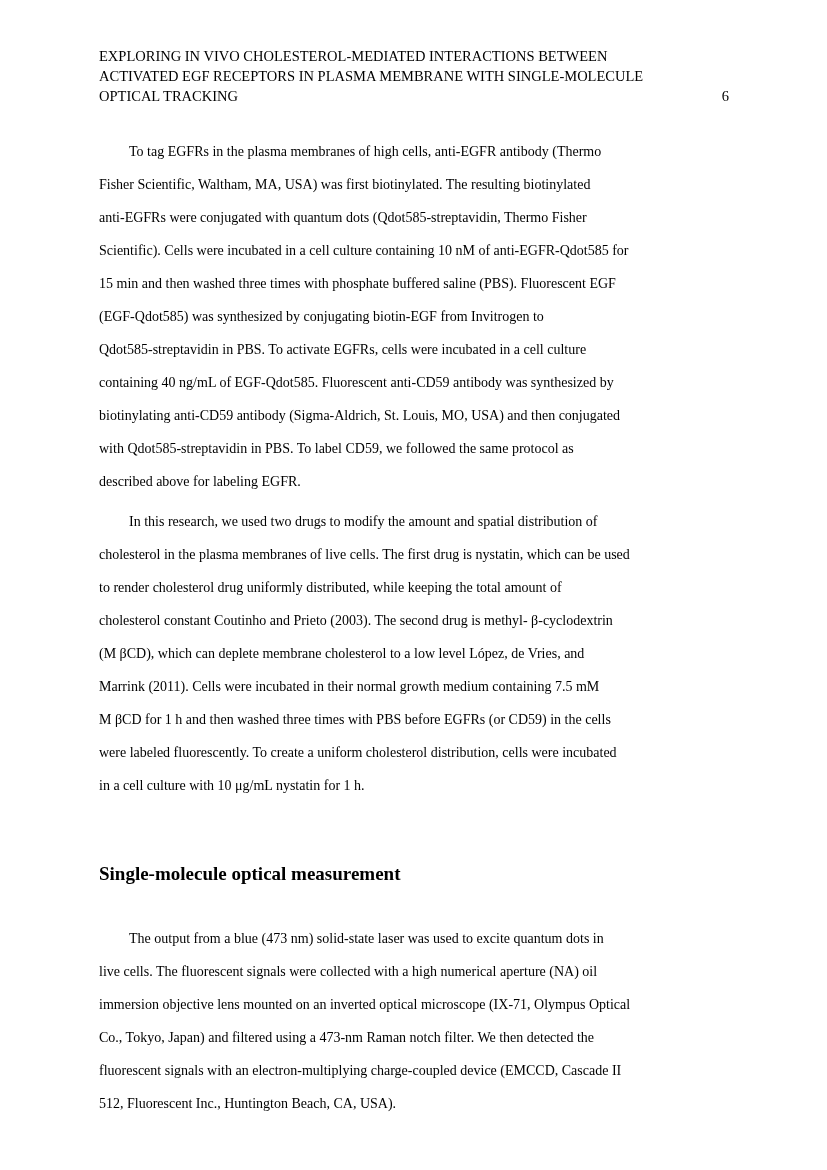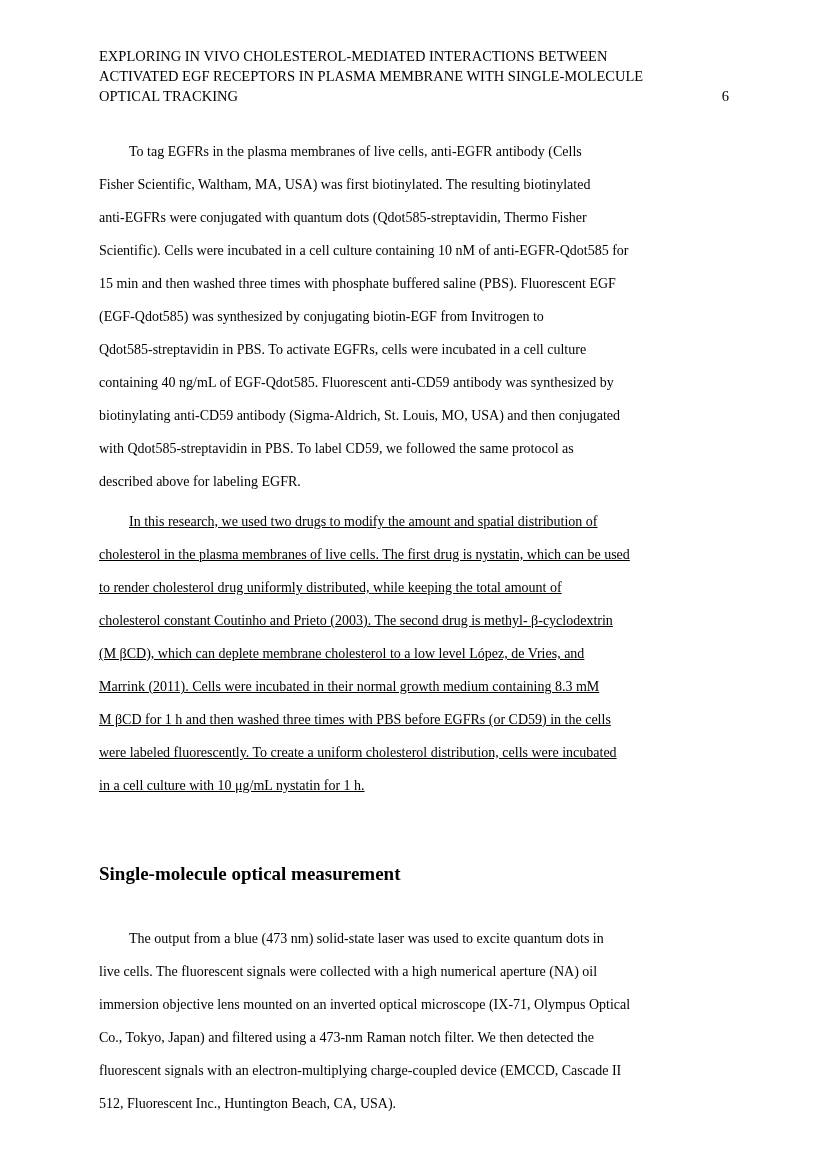--- a/index.html
+++ b/index.html
@@ -42,21 +42,21 @@
   }
   .para .line {
     line-height: 33px;
     height: 33px;
     white-space: nowrap;
   }
   .para .line:first-child {
     text-indent: 30px;
   }
   .p1 { top: 135px; }
-  .p2 { top: 505px; text-decoration: underline; }
+  .p2 { top: 505px; }
   .p3 { top: 922px; }
   .section-heading {
     position: absolute;
     left: 99px;
     top: 864px;
     font-size: 19px;
     font-weight: bold;
     line-height: 20px;
     white-space: nowrap;
   }
@@ -69,40 +69,40 @@
   <div class="running-head">
     <div>
         <div class="line">EXPLORING IN VIVO CHOLESTEROL-MEDIATED INTERACTIONS BETWEEN</div>
         <div class="line">ACTIVATED EGF RECEPTORS IN PLASMA MEMBRANE WITH SINGLE-MOLECULE</div>
         <div class="line">OPTICAL TRACKING</div>
       </div>
     <span class="page-number">6</span>
   </div>
 
   <div class="para p1">
-      <div class="line">To tag EGFRs in the plasma membranes of live cells, anti-EGFR antibody (Cells</div>
+      <div class="line">To tag EGFRs in the plasma membranes of high cells, anti-EGFR antibody (Thermo</div>
       <div class="line">Fisher Scientific, Waltham, MA, USA) was first biotinylated. The resulting biotinylated</div>
       <div class="line">anti-EGFRs were conjugated with quantum dots (Qdot585-streptavidin, Thermo Fisher</div>
       <div class="line">Scientific). Cells were incubated in a cell culture containing 10 nM of anti-EGFR-Qdot585 for</div>
       <div class="line">15 min and then washed three times with phosphate buffered saline (PBS). Fluorescent EGF</div>
       <div class="line">(EGF-Qdot585) was synthesized by conjugating biotin-EGF from Invitrogen to</div>
       <div class="line">Qdot585-streptavidin in PBS. To activate EGFRs, cells were incubated in a cell culture</div>
       <div class="line">containing 40 ng/mL of EGF-Qdot585. Fluorescent anti-CD59 antibody was synthesized by</div>
       <div class="line">biotinylating anti-CD59 antibody (Sigma-Aldrich, St. Louis, MO, USA) and then conjugated</div>
       <div class="line">with Qdot585-streptavidin in PBS. To label CD59, we followed the same protocol as</div>
       <div class="line">described above for labeling EGFR.</div>
     </div>
 
   <div class="para p2">
       <div class="line">In this research, we used two drugs to modify the amount and spatial distribution of</div>
       <div class="line">cholesterol in the plasma membranes of live cells. The first drug is nystatin, which can be used</div>
       <div class="line">to render cholesterol drug uniformly distributed, while keeping the total amount of</div>
       <div class="line">cholesterol constant Coutinho and Prieto (2003). The second drug is methyl- β-cyclodextrin</div>
       <div class="line">(M βCD), which can deplete membrane cholesterol to a low level López, de Vries, and</div>
-      <div class="line">Marrink (2011). Cells were incubated in their normal growth medium containing 8.3 mM</div>
+      <div class="line">Marrink (2011). Cells were incubated in their normal growth medium containing 7.5 mM</div>
       <div class="line">M βCD for 1 h and then washed three times with PBS before EGFRs (or CD59) in the cells</div>
       <div class="line">were labeled fluorescently. To create a uniform cholesterol distribution, cells were incubated</div>
       <div class="line">in a cell culture with 10 μg/mL nystatin for 1 h.</div>
     </div>
 
   <div class="section-heading">Single-molecule optical measurement</div>
 
   <div class="para p3">
       <div class="line">The output from a blue (473 nm) solid-state laser was used to excite quantum dots in</div>
       <div class="line">live cells. The fluorescent signals were collected with a high numerical aperture (NA) oil</div>

